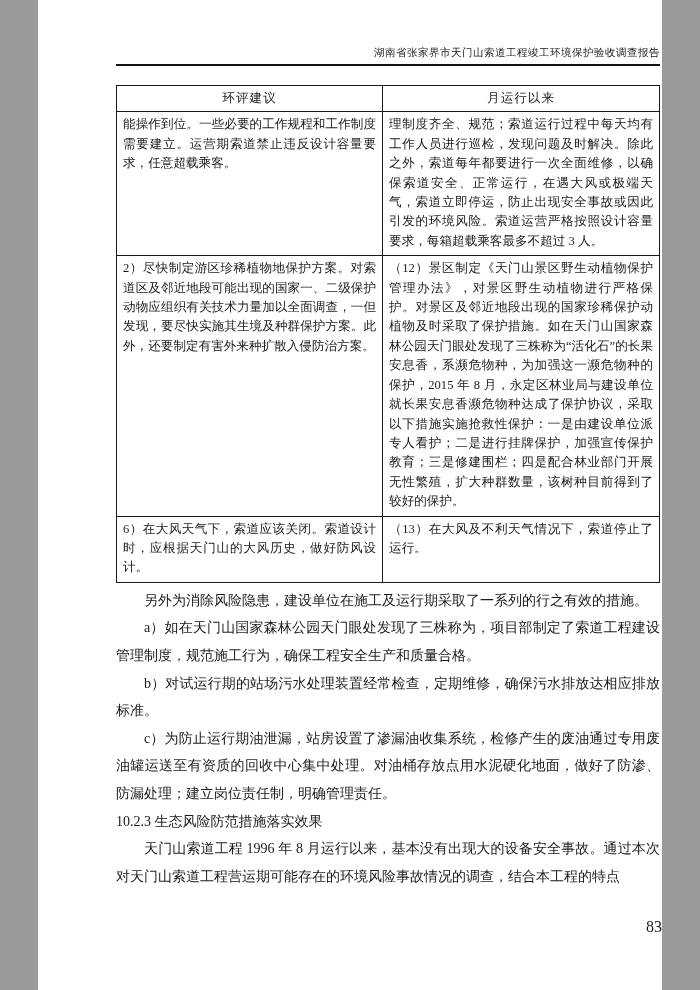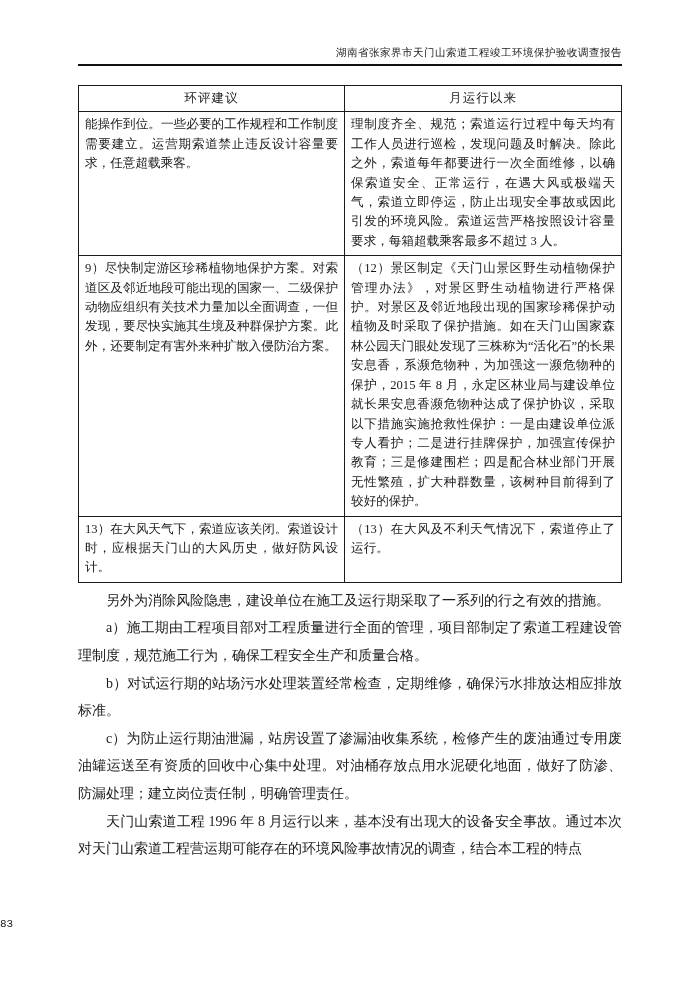--- a/index.html
+++ b/index.html
@@ -1,18 +1,18 @@
 <!DOCTYPE html>
 <html><head>
 <meta charset="utf-8">
 <style>
   html,body{margin:0;padding:0;background:#9a9a9a;}
   .page{
     position:relative;
-    width:700px;height:990px;
+    width:624px;height:990px;
     margin:0 auto;
     background:#ffffff;
     font-family:"Liberation Serif","DejaVu Serif",serif;
     color:#1a1a1a;
     box-sizing:border-box;
     overflow:hidden;
   }
   .content{
     position:absolute;
     left:78px; top:46px;
@@ -64,23 +64,22 @@
     margin:0;
     text-indent:2em;
   }
   .body-text p.heading{
     text-indent:0;
   }
   .page-number{
     position:absolute;
     left:0; right:0;
     top:918px;
-    text-align:left;
-    font-size:11px;
-    font-family:Liberation Mono, monospace;
+    text-align:right;
+    font-size:16px;
   }
 </style>
 </head>
 <body>
 
 <div class="page">
   <div class="content">
 
     <div class="running-head">湖南省张家界市天门山索道工程竣工环境保护验收调查报告</div>
 
@@ -94,34 +93,35 @@
           <th>环评建议</th>
           <th>月运行以来</th>
         </tr>
       </thead>
       <tbody>
         <tr>
           <td class="r1">能操作到位。一些必要的工作规程和工作制度需要建立。运营期索道禁止违反设计容量要求，任意超载乘客。</td>
           <td class="r1">理制度齐全、规范；索道运行过程中每天均有工作人员进行巡检，发现问题及时解决。除此之外，索道每年都要进行一次全面维修，以确保索道安全、正常运行，在遇大风或极端天气，索道立即停运，防止出现安全事故或因此引发的环境风险。索道运营严格按照设计容量要求，每箱超载乘客最多不超过 3 人。</td>
         </tr>
         <tr>
-          <td>9）尽快制定游区珍稀植物地保护方案。对索道区及邻近地段可能出现的国家一、二级保护动物应组织有关技术力量加以全面调查，一但发现，要尽快实施其生境及种群保护方案。此外，还要制定有害外来种扩散入侵防治方案。</td>
+          <td>2）尽快制定游区珍稀植物地保护方案。对索道区及邻近地段可能出现的国家一、二级保护动物应组织有关技术力量加以全面调查，一但发现，要尽快实施其生境及种群保护方案。此外，还要制定有害外来种扩散入侵防治方案。</td>
           <td>（12）景区制定《天门山景区野生动植物保护管理办法》，对景区野生动植物进行严格保护。对景区及邻近地段出现的国家珍稀保护动植物及时采取了保护措施。如在天门山国家森林公园天门眼处发现了三株称为“活化石”的长果安息香，系濒危物种，为加强这一濒危物种的保护，2015 年 8 月，永定区林业局与建设单位就长果安息香濒危物种达成了保护协议，采取以下措施实施抢救性保护：一是由建设单位派专人看护；二是进行挂牌保护，加强宣传保护教育；三是修建围栏；四是配合林业部门开展无性繁殖，扩大种群数量，该树种目前得到了较好的保护。</td>
         </tr>
         <tr>
-          <td>13）在大风天气下，索道应该关闭。索道设计时，应根据天门山的大风历史，做好防风设计。</td>
+          <td>6）在大风天气下，索道应该关闭。索道设计时，应根据天门山的大风历史，做好防风设计。</td>
           <td>（13）在大风及不利天气情况下，索道停止了运行。</td>
         </tr>
       </tbody>
     </table>
 
     <div class="body-text">
       <p>另外为消除风险隐患，建设单位在施工及运行期采取了一系列的行之有效的措施。</p>
-      <p>a）施工期由工程项目部对工程质量进行全面的管理，项目部制定了索道工程建设管理制度，规范施工行为，确保工程安全生产和质量合格。</p>
+      <p>a）如在天门山国家森林公园天门眼处发现了三株称为，项目部制定了索道工程建设管理制度，规范施工行为，确保工程安全生产和质量合格。</p>
       <p>b）对试运行期的站场污水处理装置经常检查，定期维修，确保污水排放达相应排放标准。</p>
       <p>c）为防止运行期油泄漏，站房设置了渗漏油收集系统，检修产生的废油通过专用废油罐运送至有资质的回收中心集中处理。对油桶存放点用水泥硬化地面，做好了防渗、防漏处理；建立岗位责任制，明确管理责任。</p>
+      <p class="heading">10.2.3  生态风险防范措施落实效果</p>
       <p>天门山索道工程 1996 年 8 月运行以来，基本没有出现大的设备安全事故。通过本次对天门山索道工程营运期可能存在的环境风险事故情况的调查，结合本工程的特点</p>
     </div>
 
   </div>
 
   <div class="page-number">83</div>
 </div>
 
 </body></html>

